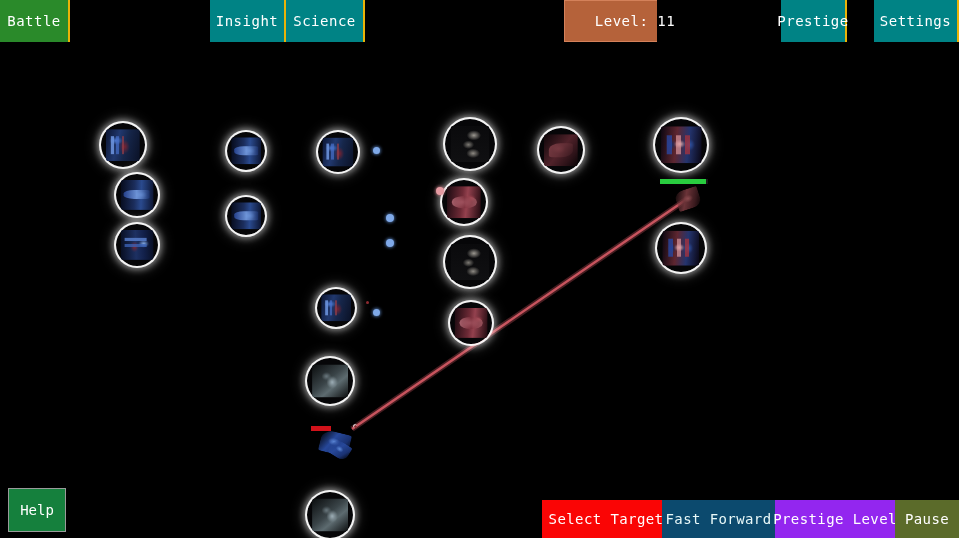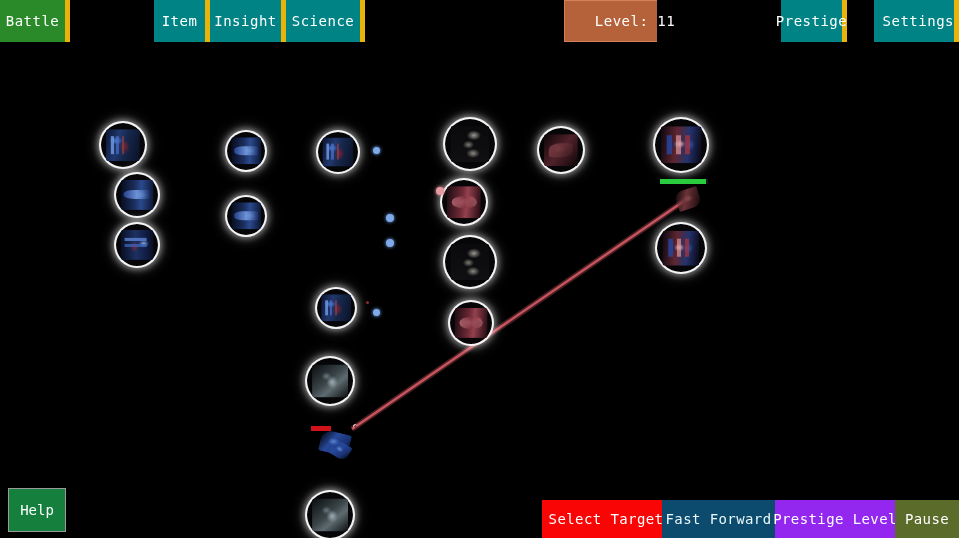--- a/index.html
+++ b/index.html
@@ -28,21 +28,21 @@
     top: 0;
     height: 42px;
     background: #008385;
     color: #ffffff;
     font-size: 14px;
     letter-spacing: 0.5px;
     display: flex;
     align-items: center;
     justify-content: center;
     box-sizing: border-box;
-    border-right: 5px solid #eab308;
+    border-right: 2px solid #eab308;
     white-space: nowrap;
     user-select: none;
   }
   .navtab.active {
     background: #2a8a2a;
   }
   .navtab.level-badge {
     background: #b5623a;
     border: 1px solid #d4815a;
     border-right: 1px solid #d4815a;
@@ -281,33 +281,30 @@
     user-select: none;
   }
 </style>
 </head>
 <body>
 
 <div id="top-bar">
     <div class="navtab active" style="left: 0px; width: 70px;">
       <span>Battle</span>
     </div>
-    <div class="navtab" style="left: 154px; width: 56px;">
-      <span>Item</span>
-    </div>
     <div class="navtab" style="left: 210px; width: 76px;">
       <span>Insight</span>
     </div>
     <div class="navtab" style="left: 286px; width: 79px;">
       <span>Science</span>
     </div>
     <div class="navtab" style="left: 781px; width: 66px;">
       <span>Prestige</span>
     </div>
-    <div class="navtab" style="left: 874px; width: 85px; justify-content: flex-end;">
+    <div class="navtab" style="left: 874px; width: 85px;">
       <span>Settings</span>
     </div>
     <div class="navtab level-badge plain-right" style="left: 564px; width: 93px; background: rgb(181, 98, 58);">
       <span>Level: 11</span>
     </div>
   </div>
 
 <div id="battlefield">
   <svg id="laser-beam" viewBox="0 0 959 496" width="959" height="496">
       <line x1="687" y1="157" x2="352" y2="387" stroke="#c8545e" stroke-opacity="0.35" stroke-width="5.76"></line>

